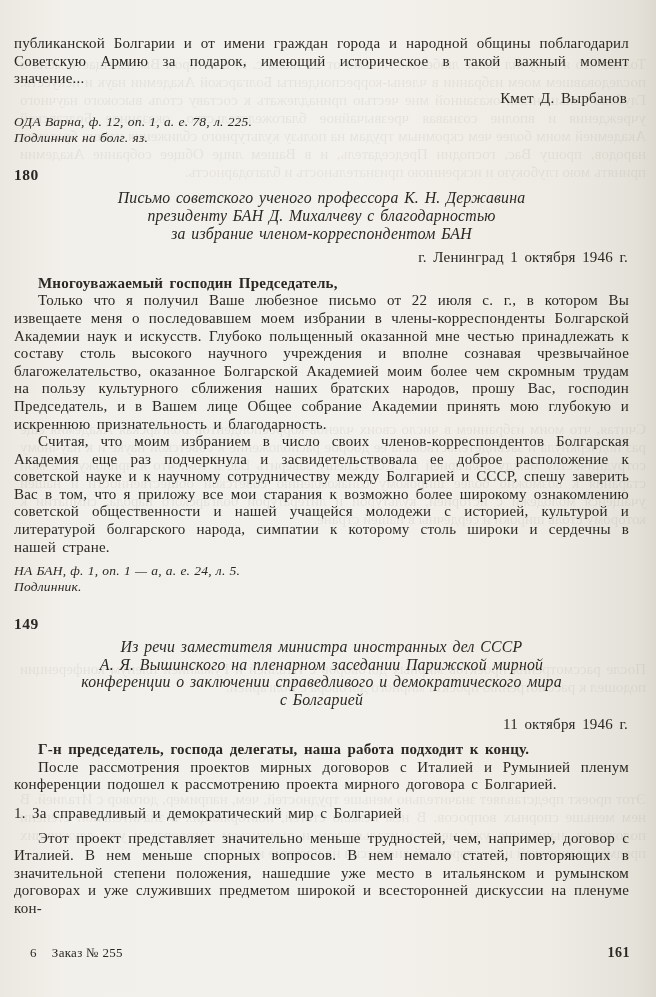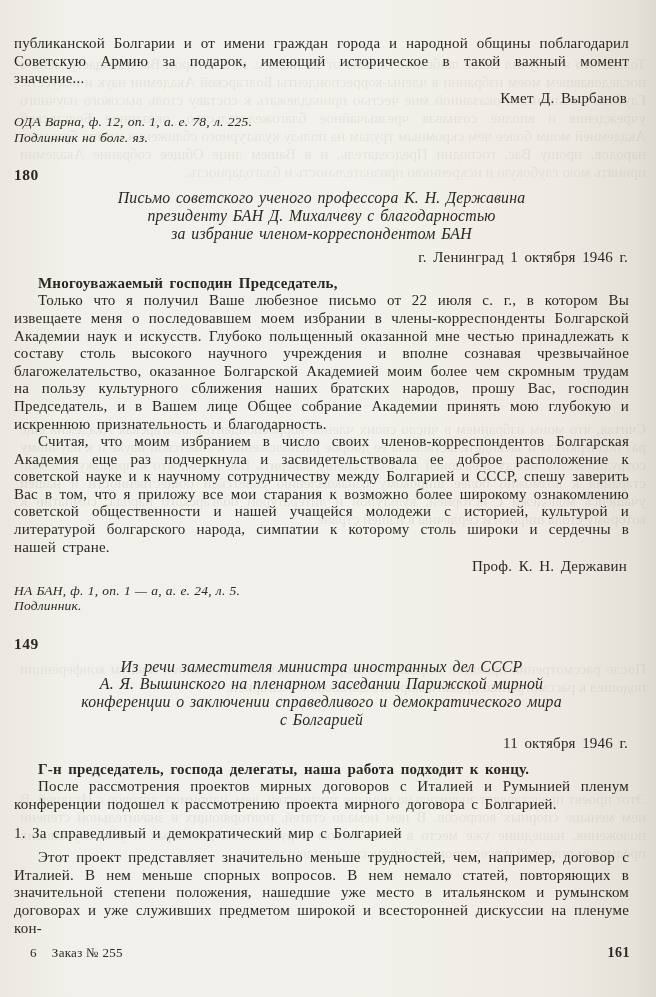--- a/index.html
+++ b/index.html
@@ -141,21 +141,20 @@
 
     <section>
       <div class="doc-number">180</div>
       <div class="doc-title">Письмо советского ученого профессора К. Н. Державина
 президенту БАН Д. Михалчеву с благодарностью
 за избрание членом-корреспондентом БАН</div>
       <p class="dateline">г. Ленинград 1 октября 1946 г.</p>
       <p class="first-para">Многоуважаемый господин Председатель,</p>
       <p>Только что я получил Ваше любезное письмо от 22 июля с. г., в котором Вы извещаете меня о последовавшем моем избрании в члены-корреспонденты Болгарской Академии наук и искусств. Глубоко польщенный оказанной мне честью принадлежать к составу столь высокого научного учреждения и вполне сознавая чрезвычайное благожелательство, оказанное Болгарской Академией моим более чем скромным трудам на пользу культурного сближения наших братских народов, прошу Вас, господин Председатель, и в Вашем лице Общее собрание Академии принять мою глубокую и искреннюю признательность и благодарность.</p>
       <p>Считая, что моим избранием в число своих членов-корреспондентов Болгарская Академия еще раз подчеркнула и засвидетельствовала ее доброе расположение к советской науке и к научному сотрудничеству между Болгарией и СССР, спешу заверить Вас в том, что я приложу все мои старания к возможно более широкому ознакомлению советской общественности и нашей учащейся молодежи с историей, культурой и литературой болгарского народа, симпатии к которому столь широки и сердечны в нашей стране.</p>
-      <p class="sig-line">Проф. К. Н. Державин</p>
       <div class="source">
         <div>НА БАН, ф. 1, оп. 1 — а, а. е. 24, л. 5.</div>
         <div>Подлинник.</div>
       </div>
     </section>
 
     <section>
       <div class="doc-number">149</div>
       <div class="doc-title">Из речи заместителя министра иностранных дел СССР
 А. Я. Вышинского на пленарном заседании Парижской мирной

